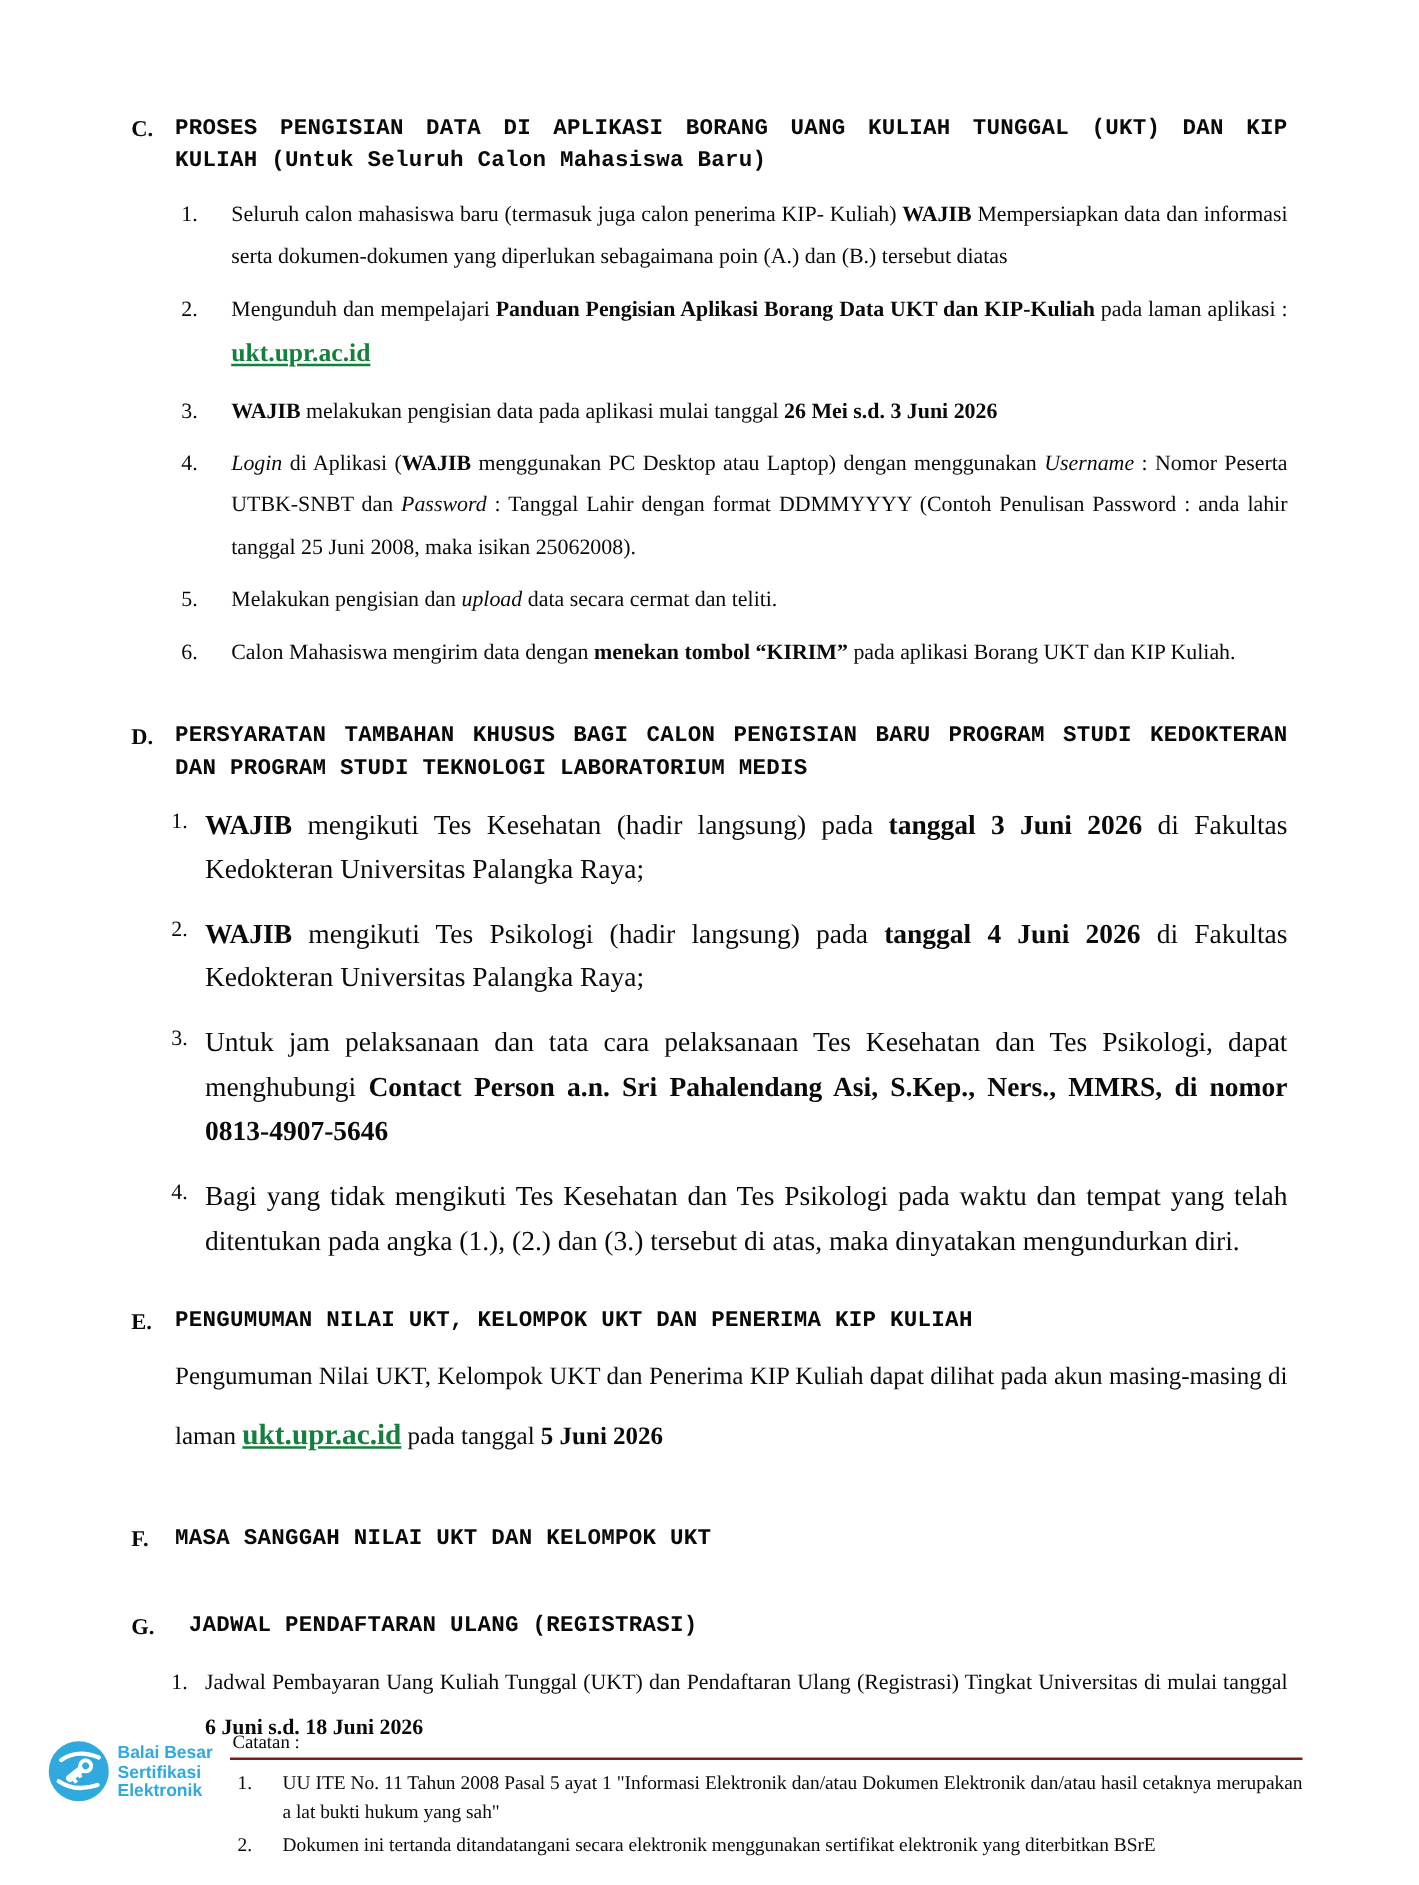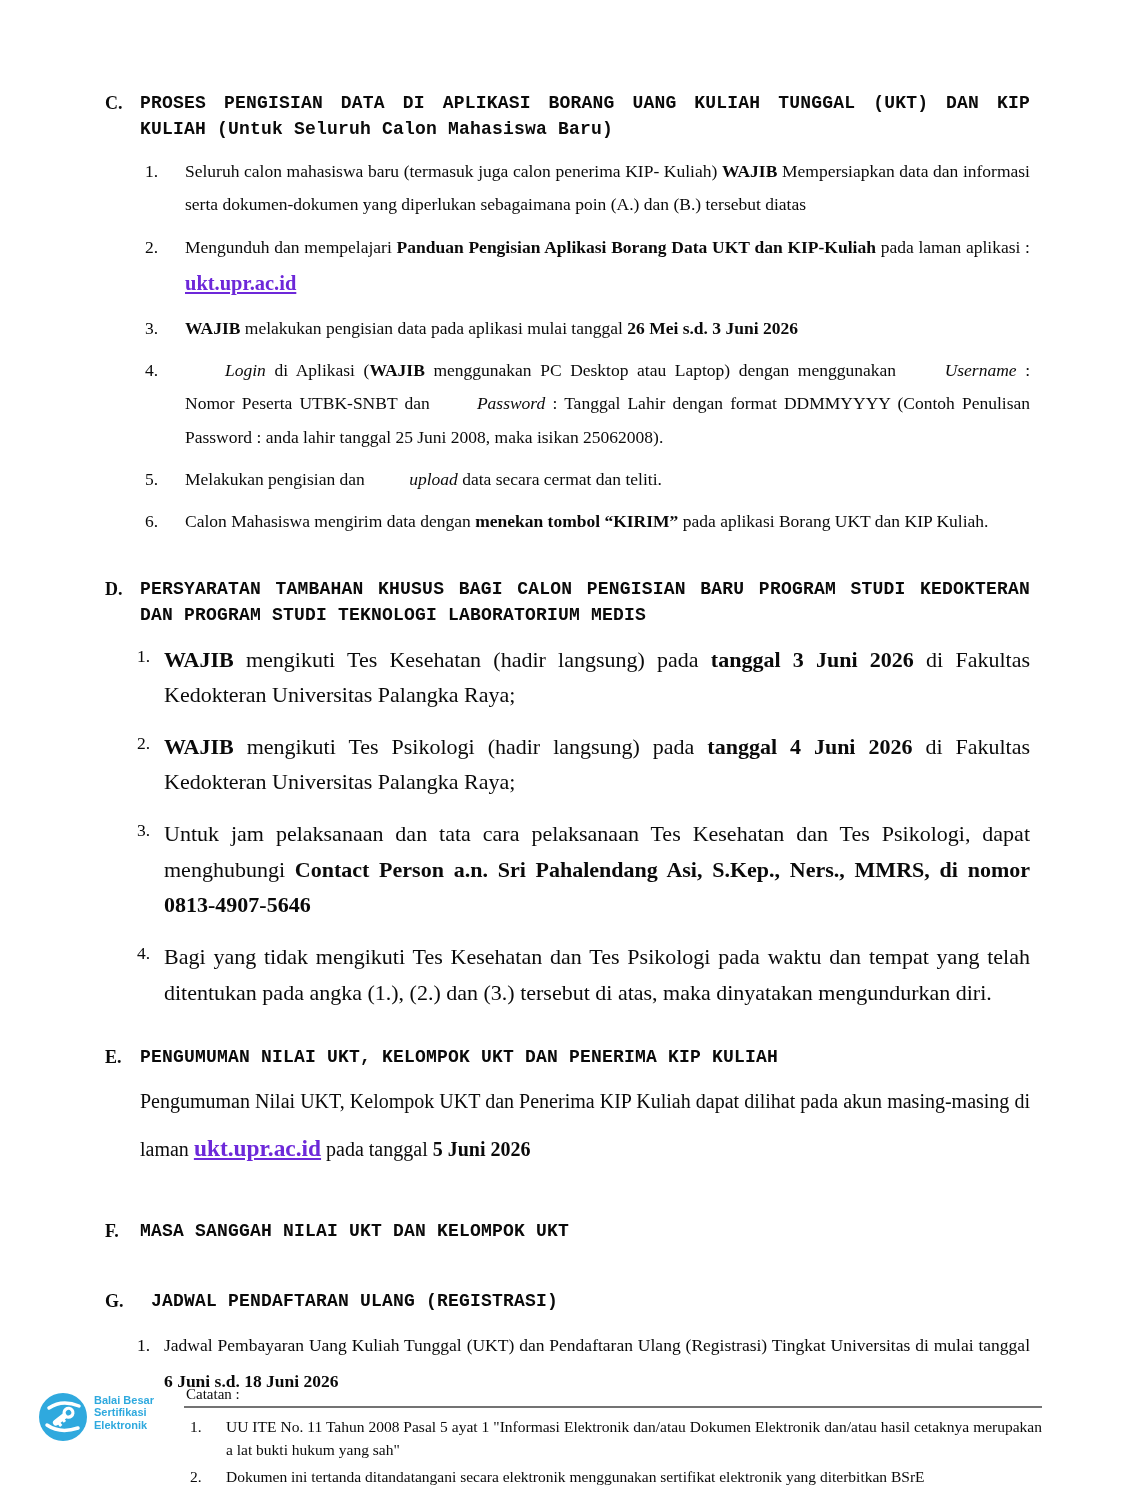--- a/index.html
+++ b/index.html
@@ -35,30 +35,30 @@
   
   .sec-body{margin:10px 0 0 35px;text-align:justify;font-size:20px;line-height:2.15;}
 
   .sp-c{margin-top:0;}
   .sp-d{margin-top:38px;}
   .sp-e{margin-top:34px;}
   .sp-f{margin-top:44px;}
   .sp-g{margin-top:44px;}
 
   .b{font-weight:bold;}
-  .i{font-style:italic;margin-left:40px;}
-  a.doclink{color:#6d28d9;font-weight:bold;text-decoration:underline;font-size:1.17em;}
+  .i{font-style:italic;}
+  a.doclink{color:#15803d;font-weight:bold;text-decoration:underline;font-size:1.17em;}
 
   
   .footer{position:absolute;left:38px;top:1386px;width:1004px;display:flex;}
   .logo{flex:none;width:146px;display:flex;align-items:flex-start;gap:6px;padding-top:6px;}
   .logo-icon{flex:none;width:50px;height:50px;}
-  .logo-text{font-family:"Liberation Sans",sans-serif;font-weight:bold;font-size:11px;line-height:1.12;color:#2FA9DE;padding-top:2px;}
+  .logo-text{font-family:"Liberation Sans",sans-serif;font-weight:bold;font-size:14px;line-height:1.12;color:#2FA9DE;padding-top:2px;}
   .notes{flex:1;}
-  .catatan{font-size:15px;padding:0 0 3px 2px;border-bottom:2px solid #737373;}
+  .catatan{font-size:15px;padding:0 0 3px 2px;border-bottom:2px solid #7f1d1d;}
   .note-list{margin-top:7px;}
   .note{display:flex;font-size:15.5px;line-height:1.5;margin-bottom:3px;}
   .note .nnum{flex:none;width:36px;padding-left:6px;}
   .note .ntxt{flex:1;text-align:justify;}
 </style>
 </head>
 <body>
 
 <div class="content">
 

